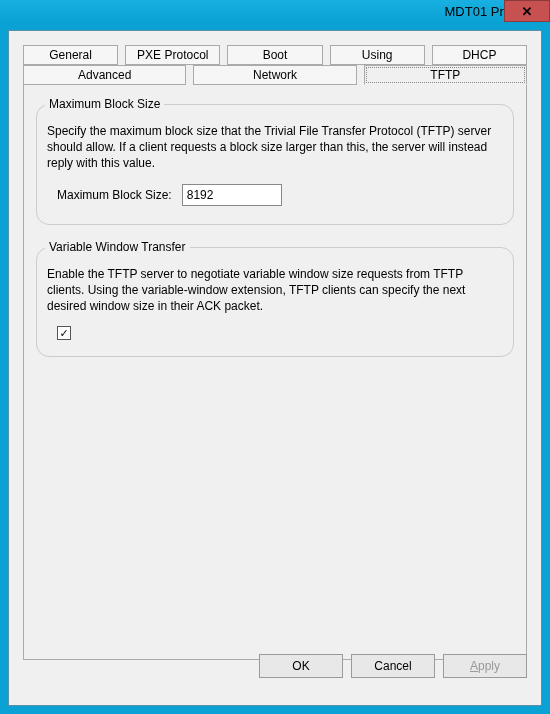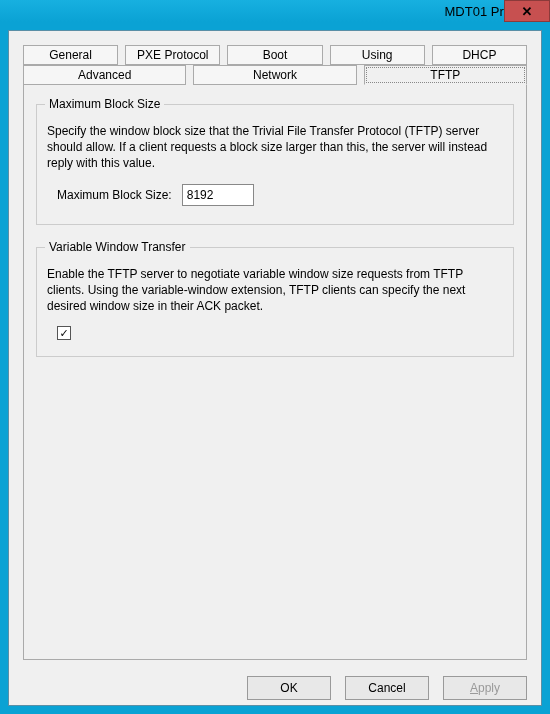--- a/index.html
+++ b/index.html
@@ -92,21 +92,21 @@
   .tab-panel {
     border: 1px solid #aaa;
     border-top: none;
     background: #f0f0f0;
     height: 576px;
     padding: 10px 12px;
     margin-top: -1px;
   }
   .groupbox {
     border: 1px solid #ccc;
-    border-radius: 0;
+    border-radius: 13px;
     padding: 10px 10px 14px 10px;
     margin-top: 10px;
     position: relative;
     background: #f0f0f0;
   }
   .groupbox-title {
     position: absolute;
     top: -8px;
     left: 8px;
     background: #f0f0f0;
@@ -121,21 +121,21 @@
     color: #000;
   }
   .field-row {
     display: flex;
     align-items: center;
     gap: 10px;
     margin: 4px 0 4px 10px;
   }
   .field-label { font-size: 12px; text-align: center; }
   .text-input {
-    width: 72px;
+    width: 100px;
     height: 22px;
     border: 1px solid #888;
     background: #fff;
     padding: 2px 4px;
     font-size: 12px;
     font-family: inherit;
   }
   .checkbox-row {
     display: flex;
     align-items: center;
@@ -149,24 +149,24 @@
     background: #fff;
     display: flex;
     align-items: center;
     justify-content: center;
     font-size: 11px;
     line-height: 1;
     cursor: pointer;
   }
   .button-bar {
     position: absolute;
-    bottom: 5px;
+    bottom: 27px;
     right: 14px;
     display: flex;
-    gap: 14px;
+    gap: 8px;
   }
   .btn {
     width: 84px;
     height: 24px;
     background: #e8e8e8;
     border: 1px solid #9a9a9a;
     font-size: 12px;
     color: #000;
     display: flex;
     align-items: center;
@@ -207,21 +207,21 @@
         <div class="tab-row front">
           <div class="tab">Advanced</div>
           <div class="tab">Network</div>
           <div class="tab active">TFTP</div>
         </div>
 
         <div class="tab-panel">
 
           <div class="groupbox">
             <div class="groupbox-title">Maximum Block Size</div>
-            <div class="desc">Specify the window block size that the Trivial File Transfer Protocol (TFTP) server should allow. If a client requests a block size larger than this, the server will instead reply with this value.</div>
+            <div class="desc">Specify the maximum block size that the Trivial File Transfer Protocol (TFTP) server should allow. If a client requests a block size larger than this, the server will instead reply with this value.</div>
             <div class="field-row">
               <span class="field-label">Maximum Block Size:</span>
               <input class="text-input" type="text" value="8192" style="">
             </div>
           </div>
 
           <div class="groupbox" style="margin-top:22px;">
             <div class="groupbox-title">Variable Window Transfer</div>
             <div class="desc">Enable the TFTP server to negotiate variable window size requests from TFTP clients. Using the variable-window extension, TFTP clients can specify the next desired window size in their ACK packet.</div>
             <div class="checkbox-row">

